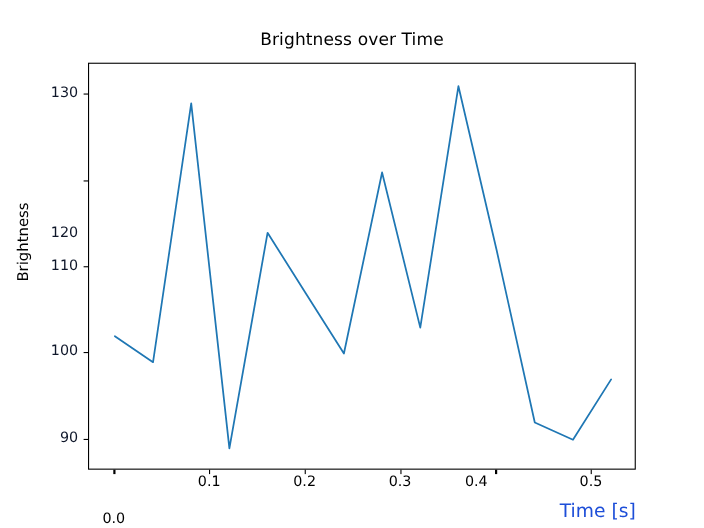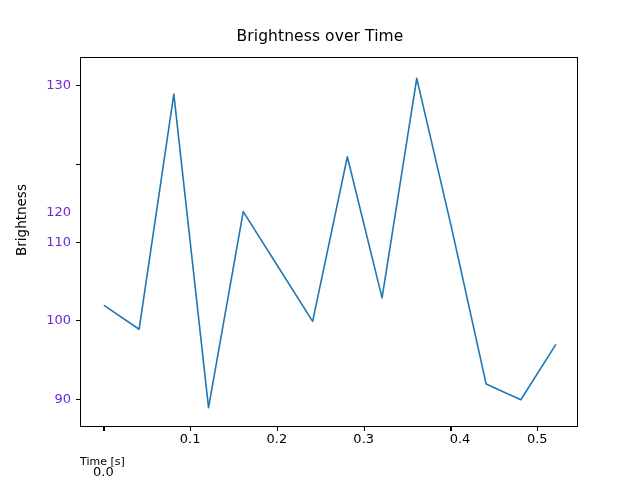--- a/index.html
+++ b/index.html
@@ -48,21 +48,21 @@
     width: 498px;
     height: 370px;
     display: block;
   }
   .ytick-label {
     position: absolute;
     right: 0;
     text-align: right;
     font-size: 13px;
     line-height: 13px;
-    color: #6d28d9;
+    color: #0f172a;
     white-space: nowrap;
   }
   #ytick-label-layer {
     position: absolute;
     left: 0;
     top: 0;
     width: 71px;
     height: 480px;
   }
   .ytick-mark {
@@ -87,23 +87,23 @@
     top: 427px;
     width: 1.1px;
     height: 4px;
     background: #000000;
   }
   #xlabel {
     position: absolute;
     left: 80px;
     top: 455px;
     width: 498px;
-    text-align: left;
-    font-size: 11px;
-    color: #000000;
+    text-align: right;
+    font-size: 17px;
+    color: #1d4ed8;
   }
   #ylabel {
     position: absolute;
     left: -64px;
     top: 212px;
     width: 170px;
     text-align: center;
     font-size: 13.5px;
     color: #000000;
     transform: rotate(-90deg);
@@ -141,17 +141,17 @@
     <div class="ytick-mark" style="top: 163.61px;"></div>
     <div class="ytick-mark" style="top: 85.2203px;"></div>
     <div class="xtick-label" style="left: 103.425px; margin-top: 33px;">0.0</div>
     <div class="xtick-mark" style="left: 103.425px;"></div>
     <div class="xtick-label" style="left: 190.185px;">0.1</div>
     <div class="xtick-mark" style="left: 190.185px;"></div>
     <div class="xtick-label" style="left: 276.944px;">0.2</div>
     <div class="xtick-mark" style="left: 276.944px;"></div>
     <div class="xtick-label" style="left: 363.704px; text-align: right;">0.3</div>
     <div class="xtick-mark" style="left: 363.704px;"></div>
-    <div class="xtick-label" style="left: 460px;">0.4</div>
+    <div class="xtick-label" style="left: 433px;">0.4</div>
     <div class="xtick-mark" style="left: 450.463px;"></div>
     <div class="xtick-label" style="left: 537.223px;">0.5</div>
     <div class="xtick-mark" style="left: 537.223px;"></div>
   </div>
 
 </body></html>

